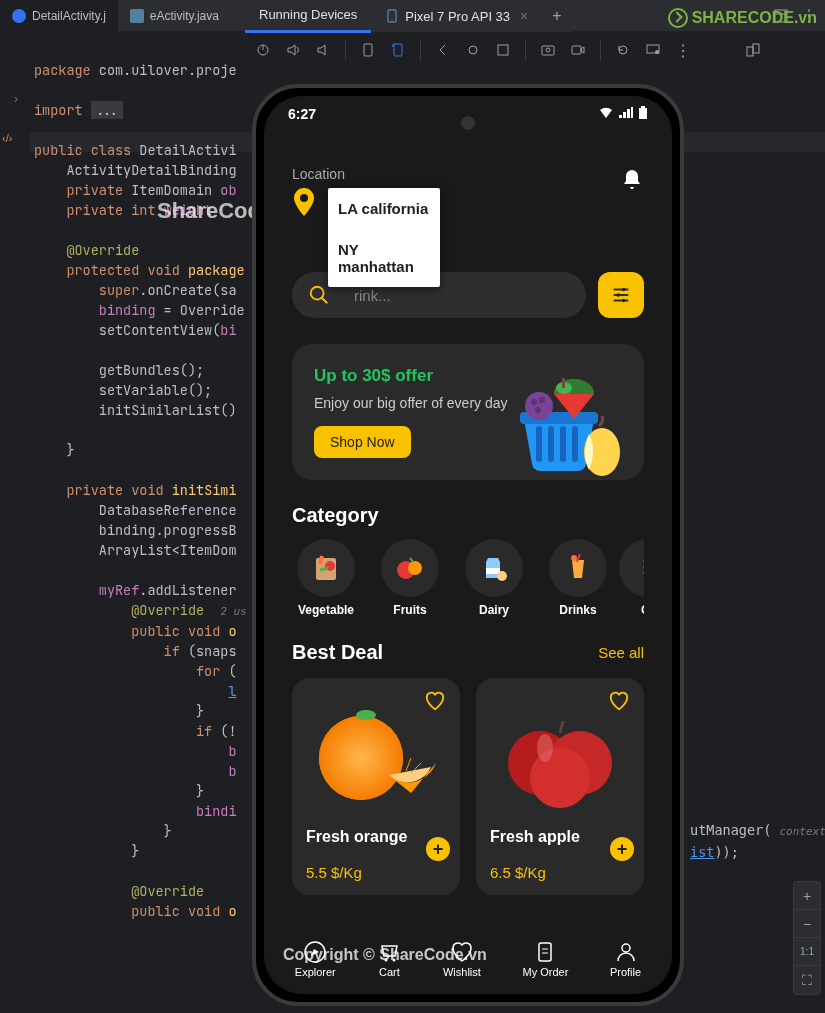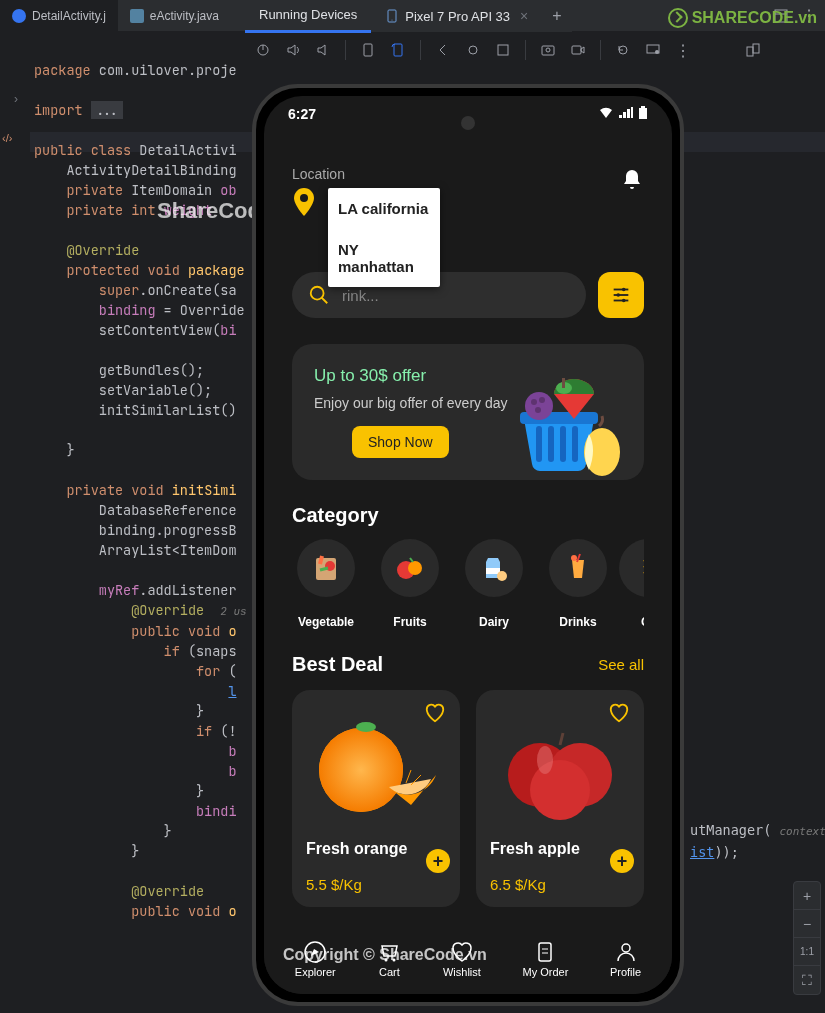--- a/index.html
+++ b/index.html
@@ -37,35 +37,35 @@
 .status-r { display:flex; gap:4px; }
 .camera { position:absolute; left:50%; top:20px; width:14px; height:14px; background:#333; border-radius:50%; transform:translateX(-50%); }
 .app { position:absolute; top:48px; left:0; right:0; bottom:0; padding:0 28px; overflow:hidden; }
 .loc-label { color:#aaa; font-size:14px; margin-top:22px; }
 .loc-row { display:flex; align-items:center; gap:12px; margin-top:6px; position:relative; }
 .pin { width:24px; height:28px; }
 .bell { position:absolute; right:0; top:-20px; width:24px; height:24px; color:#fff; }
 .dropdown { position:absolute; left:36px; top:0; width:112px; background:#fff; border-radius:2px; box-shadow:0 2px 8px rgba(0,0,0,0.5); z-index:10; }
 .dd-item { padding:12px 10px; font-size:15px; color:#222; cursor:pointer;font-weight:bold; }
 .search-row { display:flex; gap:12px; margin-top:56px; }
-.search-box { flex:1; background:#2e2e2e; border-radius:26px; padding:12px 16px; display:flex; align-items:center; gap:12px; }
+.search-box { flex:1; background:#2e2e2e; border-radius:26px; padding:12px 16px; display:flex; align-items:center; gap:24px; }
 .search-ic { width:22px; height:22px; }
 .search-ph { color:#888; font-size:15px; }
 .filter-btn { width:46px; height:46px; background:#f9c200; border-radius:12px; display:flex; align-items:center; justify-content:center; }
 .offer { background:#2a2a2a; border-radius:20px; padding:22px; margin-top:26px; display:flex; position:relative; }
 .offer-l { flex:1; }
-.offer-title { color:#86efac; font-weight:400; font-size:17px; margin-bottom:8px; }
+.offer-title { color:#22c55e; font-weight:700; font-size:17px; margin-bottom:8px; }
 .offer-txt { color:#ccc; font-size:14px; line-height:1.3; margin-bottom:14px; }
-.shop-btn { background:#f9c200; color:#222; padding:8px 16px; border-radius:8px; font-size:14px; font-weight:500; display:inline-block;margin-left:38px; }
+.shop-btn { background:#f9c200; color:#222; padding:8px 16px; border-radius:8px; font-size:14px; font-weight:500; display:inline-block; }
 .offer-img { position:absolute; right:10px; top:20px; width:140px; height:120px; }
 .sec-title { color:#fff; font-size:20px; font-weight:700; margin-top:24px; }
 .see-all { color:#f9c200; font-size:15px; }
 .sec-head { display:flex; justify-content:space-between; align-items:center; margin-top:24px; }
 .cats { display:flex; gap:16px; margin-top:12px; overflow:hidden; }
-.cat { display:flex; flex-direction:column; align-items:center; gap:18px; min-width:68px; }
+.cat { display:flex; flex-direction:column; align-items:center; gap:6px; min-width:68px; }
 .cat-circ { width:58px; height:58px; background:#2a2a2a; border-radius:50%; display:flex; align-items:center; justify-content:center; }
 .cat-lbl { color:#fff; font-size:12px; font-weight:600; }
 .deals { display:flex; gap:16px; margin-top:14px; }
 .deal { flex:1; background:#2a2a2a; border-radius:18px; padding:14px; position:relative; }
 .heart { position:absolute; right:14px; top:12px; width:22px; height:22px; }
 .deal-img { width:100%; height:120px; display:flex; align-items:center; justify-content:center; margin-top:6px; }
 .deal-name { color:#fff; font-size:16px; font-weight:600; margin-top:10px; }
 .deal-price { color:#f9c200; font-size:15px; font-weight:500; margin-top:18px; }
 .add-btn { position:absolute; right:10px; bottom:34px; width:24px; height:24px; background:#f9c200; border-radius:50%; color:#222; font-size:18px; font-weight:700; display:flex; align-items:center; justify-content:center; }
 .bottom-nav { position:absolute; bottom:0; left:0; right:0; height:70px; background:#1a1a1a; display:flex; justify-content:space-around; align-items:center; padding:0 10px; }

